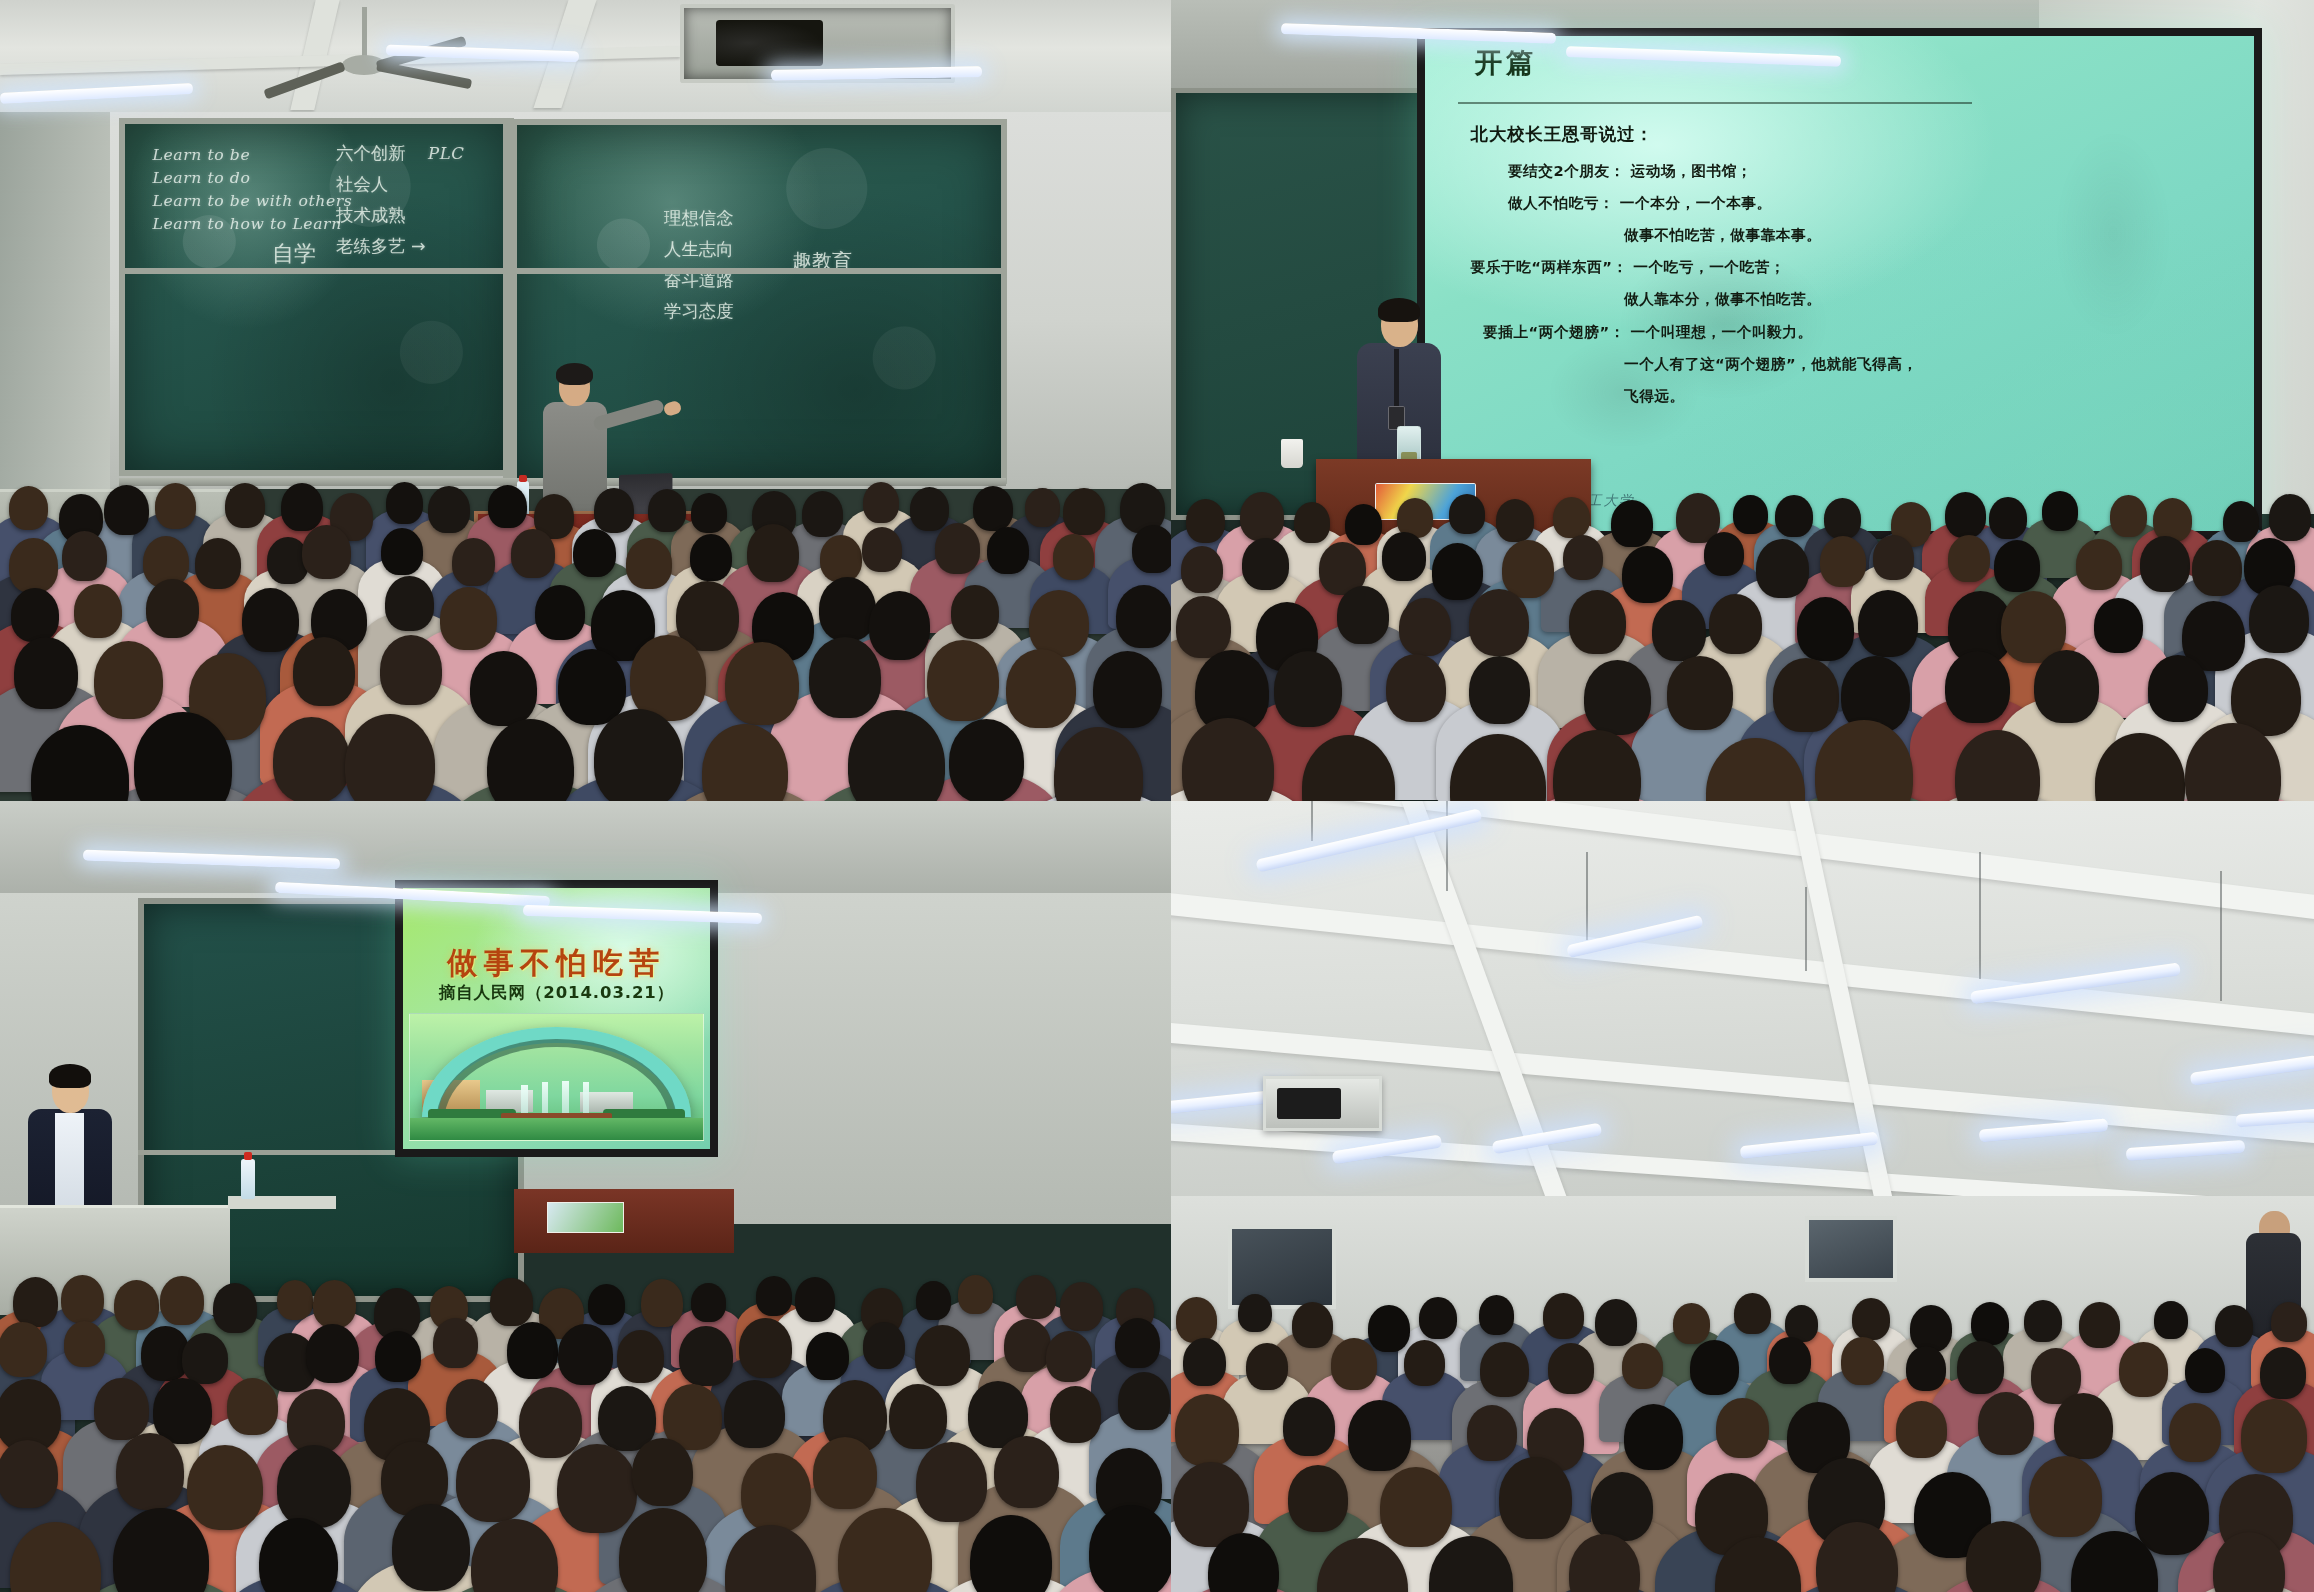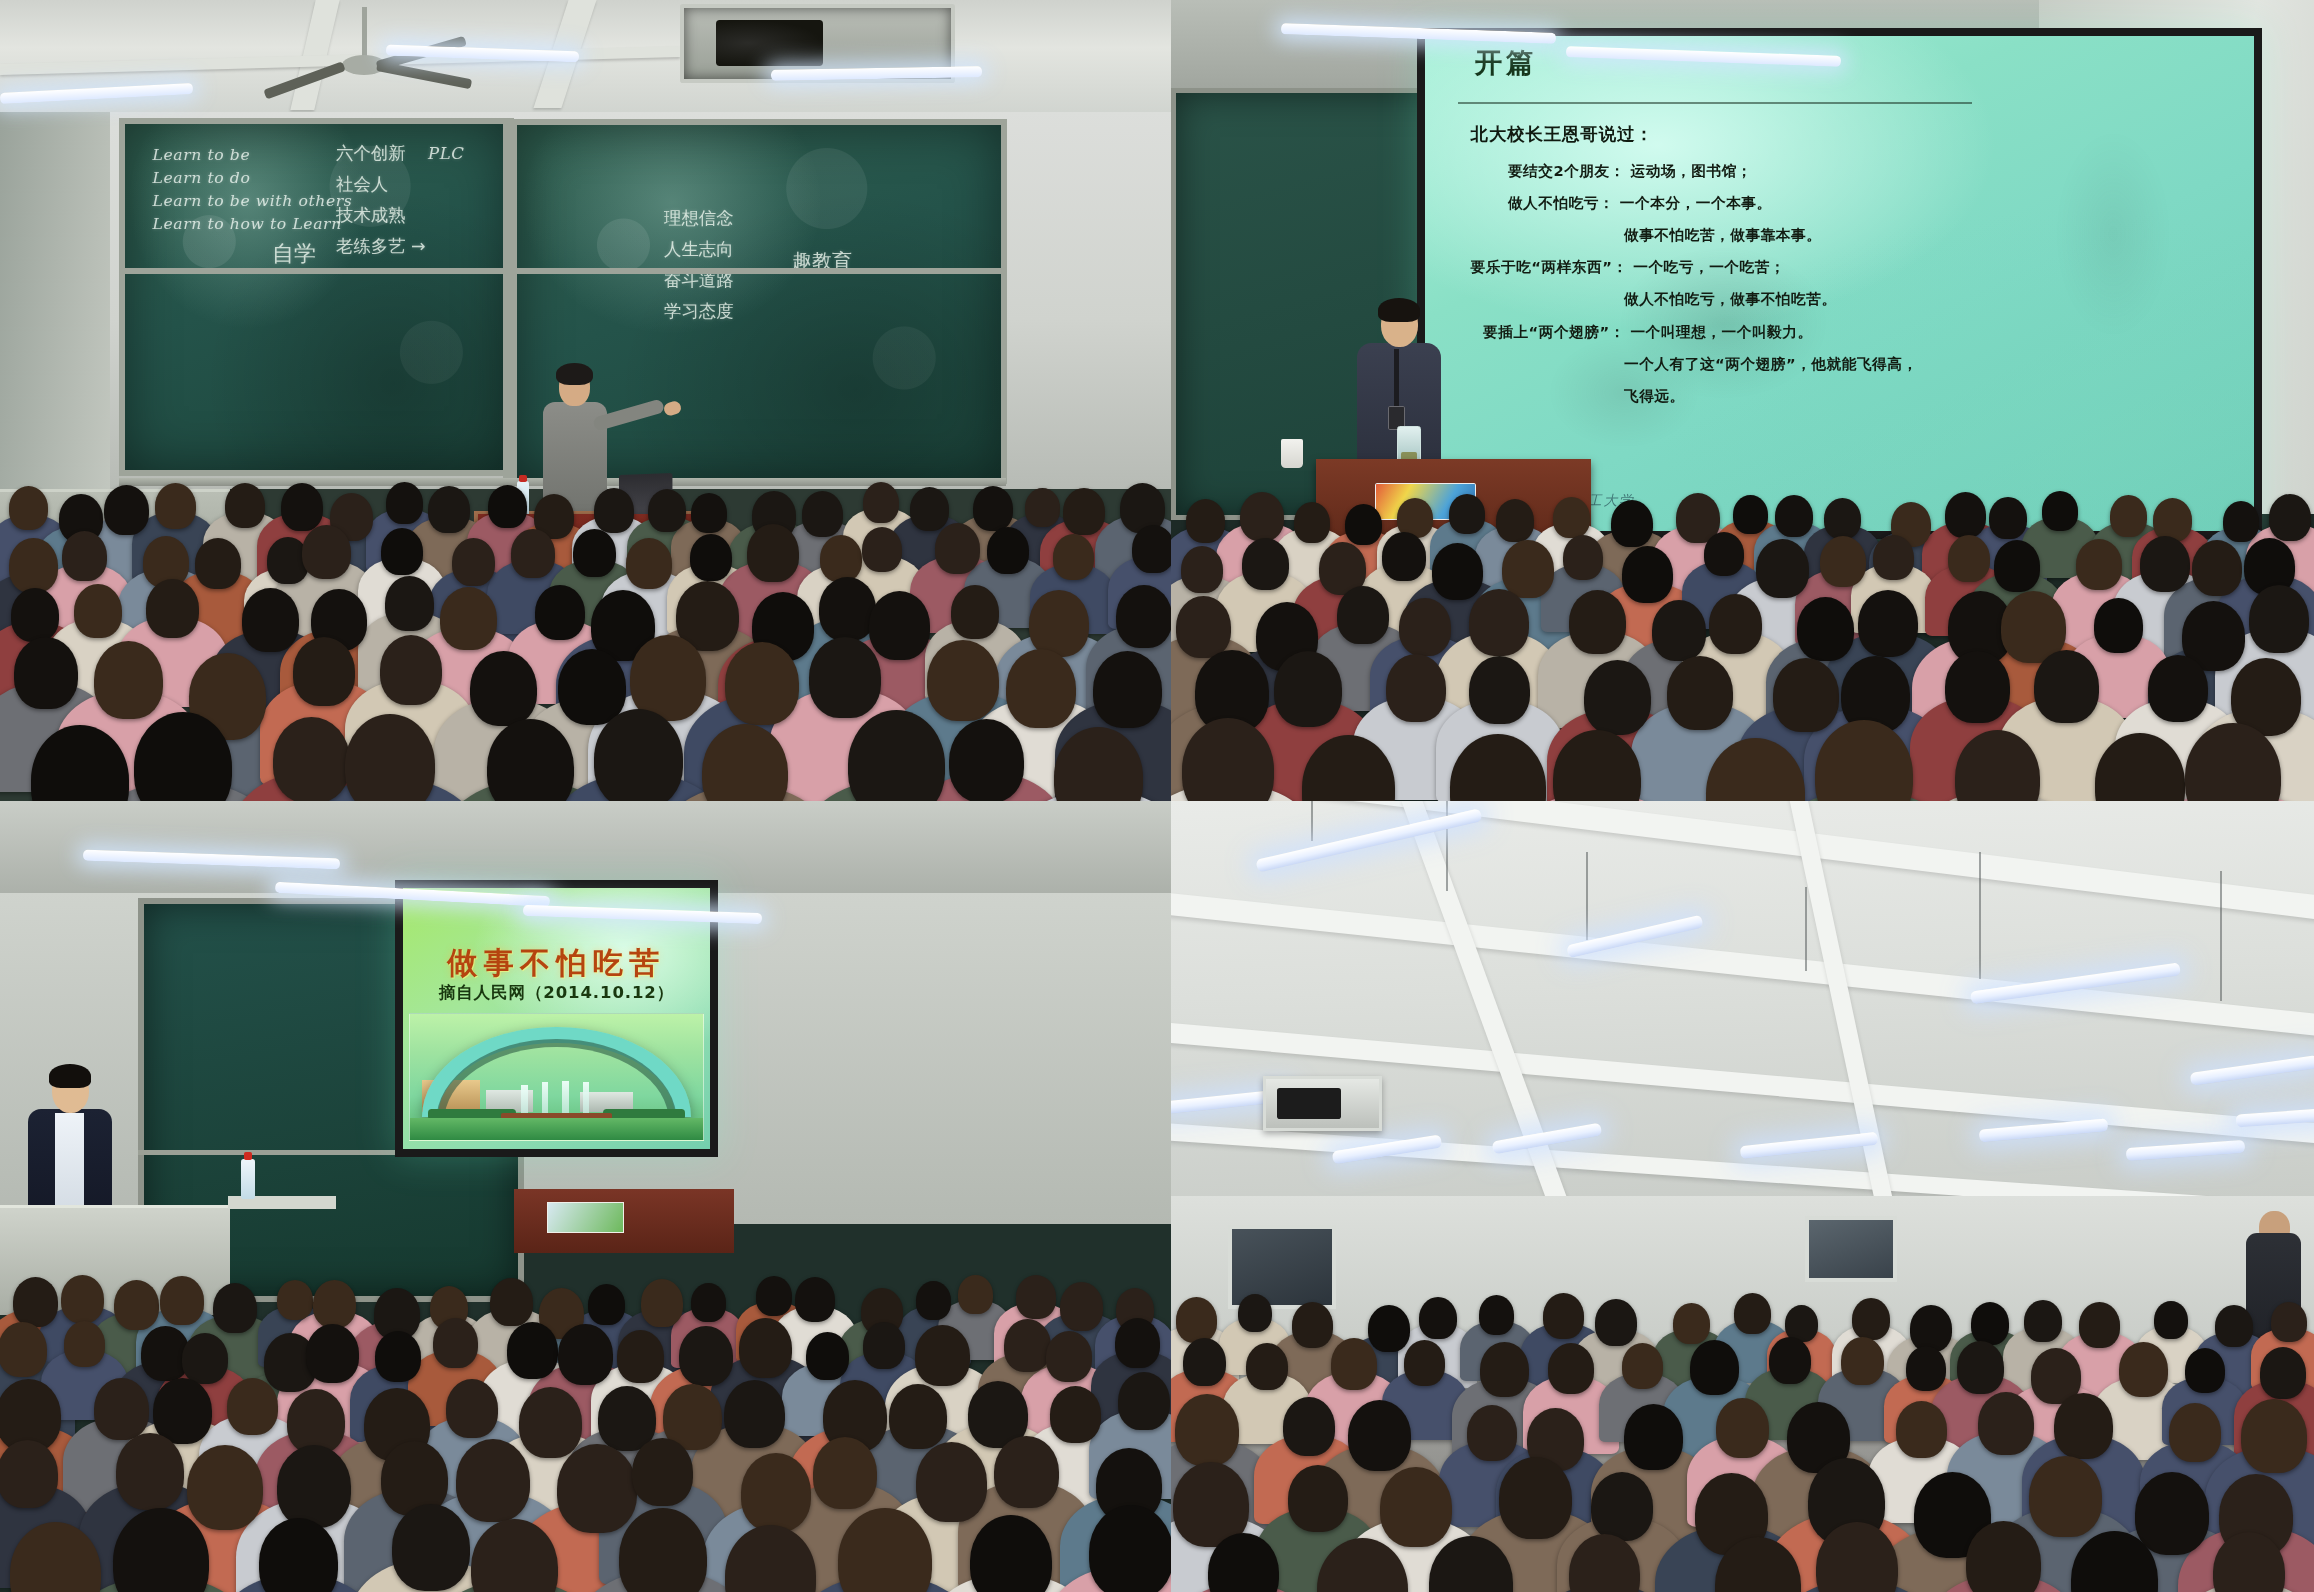--- a/index.html
+++ b/index.html
@@ -581,21 +581,21 @@
       <div class="screen-noise"></div>
       <div class="slide-body">
         <div class="slide-title">开篇</div>
         <div class="slide-rule"></div>
         <div class="slide-lead">北大校长王恩哥说过：</div>
 
         <div class="slide-line" style="left:10%;top:25.5%;">要结交2个朋友： 运动场，图书馆；</div>
         <div class="slide-line" style="left:10%;top:32.0%;">做人不怕吃亏： 一个本分，一个本事。</div>
         <div class="slide-line" style="left:24%;top:38.5%;">做事不怕吃苦，做事靠本事。</div>
         <div class="slide-line" style="left:5.5%;top:45.0%;">要乐于吃“两样东西”： 一个吃亏，一个吃苦；</div>
-        <div class="slide-line" style="left:24%;top:51.5%;">做人不怕吃亏，做事不怕吃苦。</div>
+        <div class="slide-line" style="left:24%;top:51.5%;">做人靠本分，做事不怕吃苦。</div>
         <div class="slide-line" style="left:7%;top:58.0%;">要插上“两个翅膀”： 一个叫理想，一个叫毅力。</div>
         <div class="slide-line" style="left:24%;top:64.5%;">一个人有了这“两个翅膀”，他就能飞得高，</div>
         <div class="slide-line" style="left:24%;top:71.0%;">飞得远。</div>
 
         <div class="wm-logo"></div>
         <div class="wm-text">河南理工大学</div>
       </div>
     </div>
 
     <div class="p2-speaker">
@@ -770,21 +770,21 @@
     <div class="p3-board"></div>
     <div class="p3-board-split"></div>
 
     <div class="p1-tube" style="left:83px;top:53px;width:257px;transform:rotate(2deg);z-index:6;"></div>
     <div class="p1-tube" style="left:275px;top:88px;width:275px;transform:rotate(3deg);z-index:6;"></div>
     <div class="p1-tube" style="left:523px;top:108px;width:239px;transform:rotate(2deg);z-index:6;"></div>
 
     <div class="screen" style="left:395px;top:83px;width:321px;height:275px;width:323px;height:275px;left:395px;top:79px;width:323px;height:277px;">
       <div class="screen-glow" style="background:radial-gradient(ellipse 70% 60% at 72% 24%, rgba(225,255,240,.9), transparent 70%),linear-gradient(150deg,#a6e86a 0%,#a4e79a 35%,#8ddcb0 70%,#74cfae 100%);"></div>
       <div class="p3-slide-title">做事不怕吃苦</div>
-      <div class="p3-slide-sub">摘自人民网（2014.10.12）</div>
+      <div class="p3-slide-sub">摘自人民网（2014.03.21）</div>
       <div class="p3-photo">
         <div class="sky"></div>
         <div class="bldg" style="left:4%;width:20%;height:26%;"></div>
         <div class="bldg" style="left:26%;width:16%;height:18%;background:linear-gradient(180deg,#dfe8e2,#b2bdb4);"></div>
         <div class="bldg" style="left:58%;width:18%;height:16%;background:linear-gradient(180deg,#dfe8e2,#adb8b0);"></div>
         <div class="arch"></div>
         <div class="arch-inner"></div>
         <div class="pillar" style="left:38%;height:30%;"></div>
         <div class="pillar" style="left:45%;height:32%;"></div>
         <div class="pillar" style="left:52%;height:33%;"></div>

